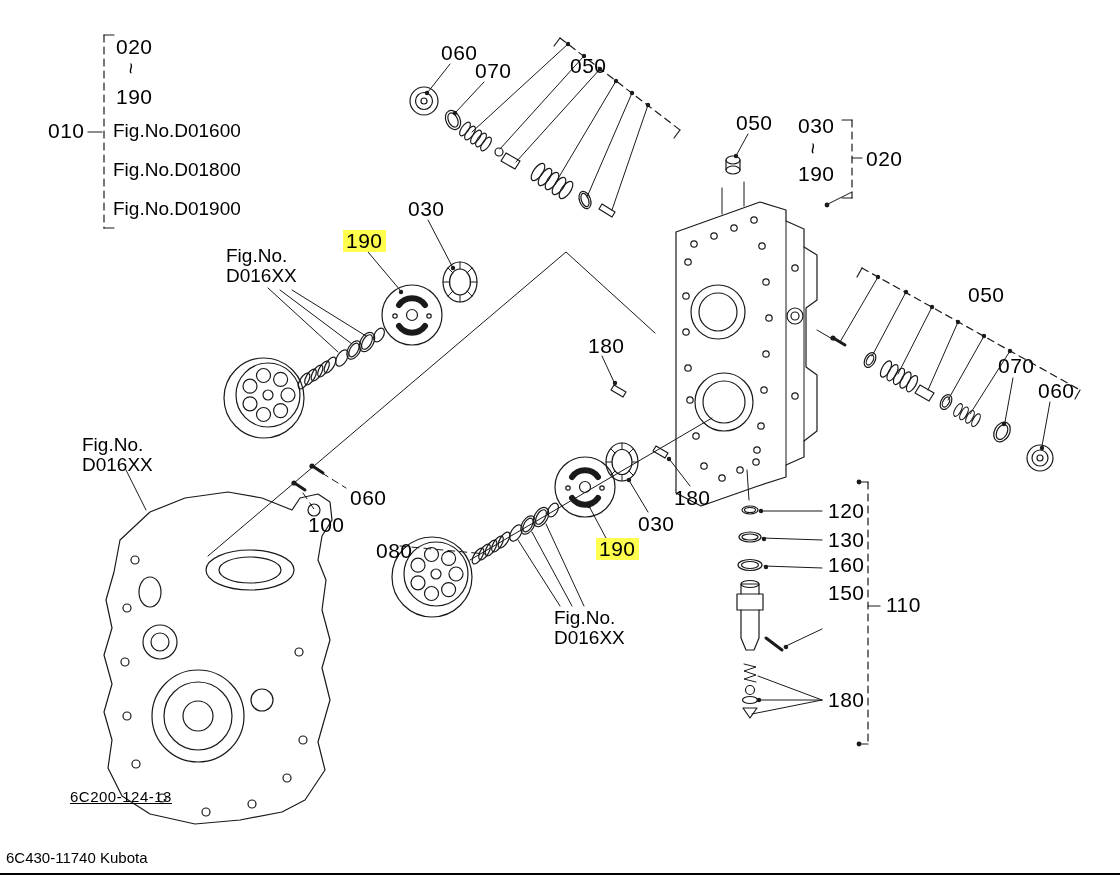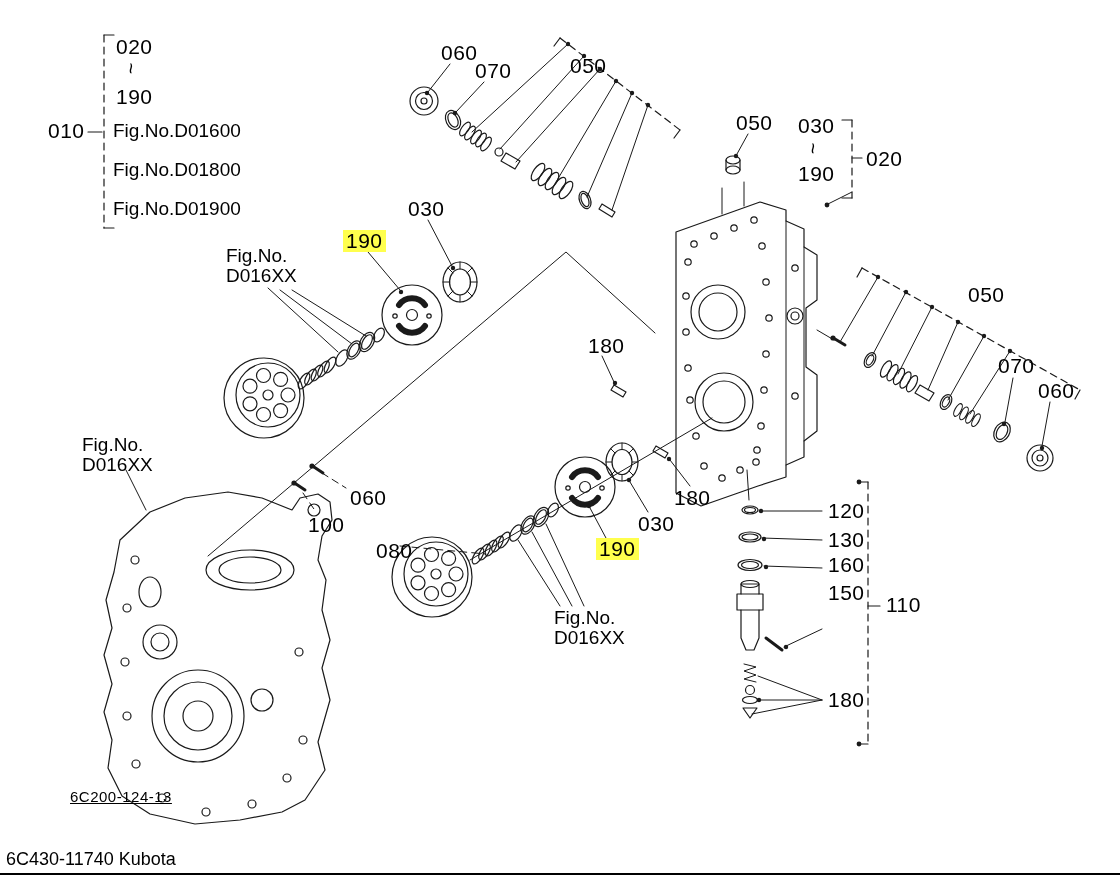--- a/index.html
+++ b/index.html
@@ -4,21 +4,21 @@
 <style>
   html,body{margin:0;padding:0;background:#fff;}
   .canvas{position:relative;width:1120px;height:889px;background:#fff;
           font-family:"Liberation Sans",sans-serif;color:#000;overflow:hidden;}
   .callout{position:absolute;font-size:21px;line-height:1.05;white-space:nowrap;
            letter-spacing:.5px;color:#000;}
   .fig{font-size:19px;letter-spacing:0;}
   .hl{background:#ffff4d;padding:0 3px;}
   .tilde{transform:rotate(90deg);transform-origin:50% 50%;font-size:20px;}
   .code{font-size:15px;letter-spacing:.5px;text-decoration:underline;}
-  .footer-code{position:absolute;left:6px;top:849px;font-size:18px;}
+  .footer-code{position:absolute;left:6px;top:849px;font-size:15px;}
   .bottom-rule{position:absolute;left:0;top:873px;width:1120px;border-top:2px solid #000;}
   svg.art{position:absolute;left:0;top:0;}
   .art *{stroke:#1a1a1a;stroke-width:1.2;fill:none;stroke-linecap:round;stroke-linejoin:round;}
   .art .th{stroke-width:1;}
   .art .thick{stroke-width:3;}
   .art .dash{stroke-dasharray:7 5;}
   .art .dot{fill:#1a1a1a;stroke:none;}
   .art .kid{stroke-width:6;}
 </style>
 </head>

